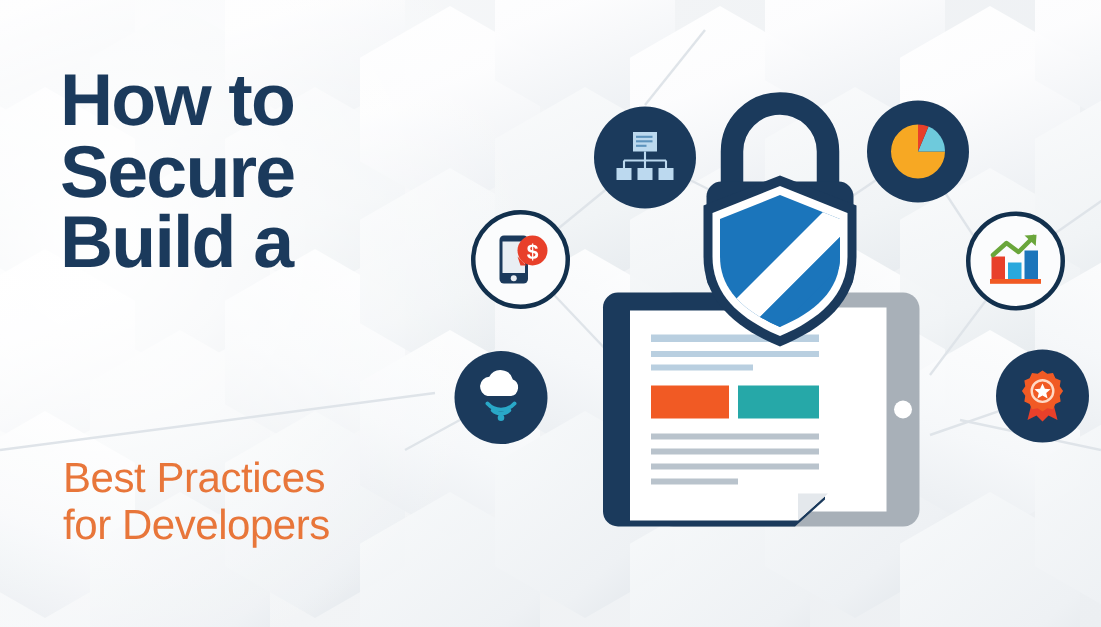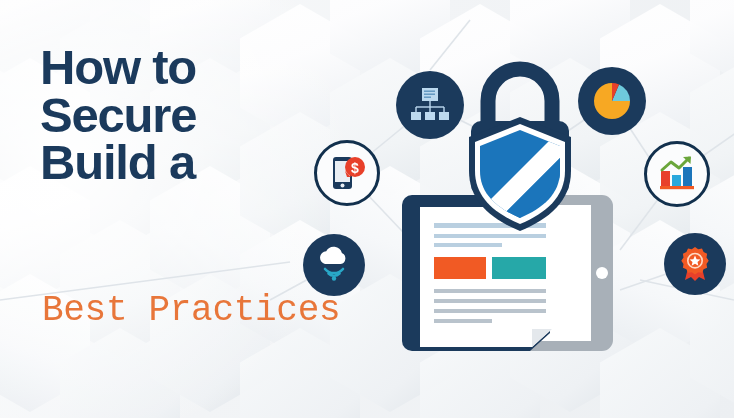--- a/index.html
+++ b/index.html
@@ -41,26 +41,25 @@
     font-weight:bold;
     font-size:49px;
     line-height:.97;
     letter-spacing:-1.2px;
     color:#1b3a5c;
     text-shadow: 0 1px 0 rgba(255,255,255,.6);
     z-index:20;
   }
   .headline span { display:block; }
   .subhead {
-    position:absolute; left:42px; top:291px;
-    font-size:36px; line-height:1.1;
+    position:absolute; left:42px; top:304px;
+    font-size:28px; line-height:1.1;
     color:#e8763a;
     letter-spacing:-.3px;
     z-index:20;
-    font-family:Liberation Mono, monospace;
   }
   .subhead span { display:block; }
 
   
   .lines { position:absolute; inset:0; z-index:4; }
 
   
   .icon-circle {
     position:absolute;
     border-radius:50%;
@@ -137,20 +136,21 @@
   </svg>
 
   <div class="headline">
     <span>How to</span>
     <span>Secure</span>
     <span>Build a</span>
   </div>
 
   <div class="subhead">
     <span>Best Practices</span>
+    <span>for Developers</span>
   </div>
 
   <div id="tablet-group">
     <svg width="215" height="160" viewBox="0 0 215 160">
 
       <rect x="38" y="2" width="175" height="156" rx="11" fill="#a8b0b8"></rect>
 
       <rect x="48" y="12" width="143" height="136" fill="#ffffff"></rect>
 
       <circle cx="202" cy="80" r="6" fill="#ffffff"></circle>

